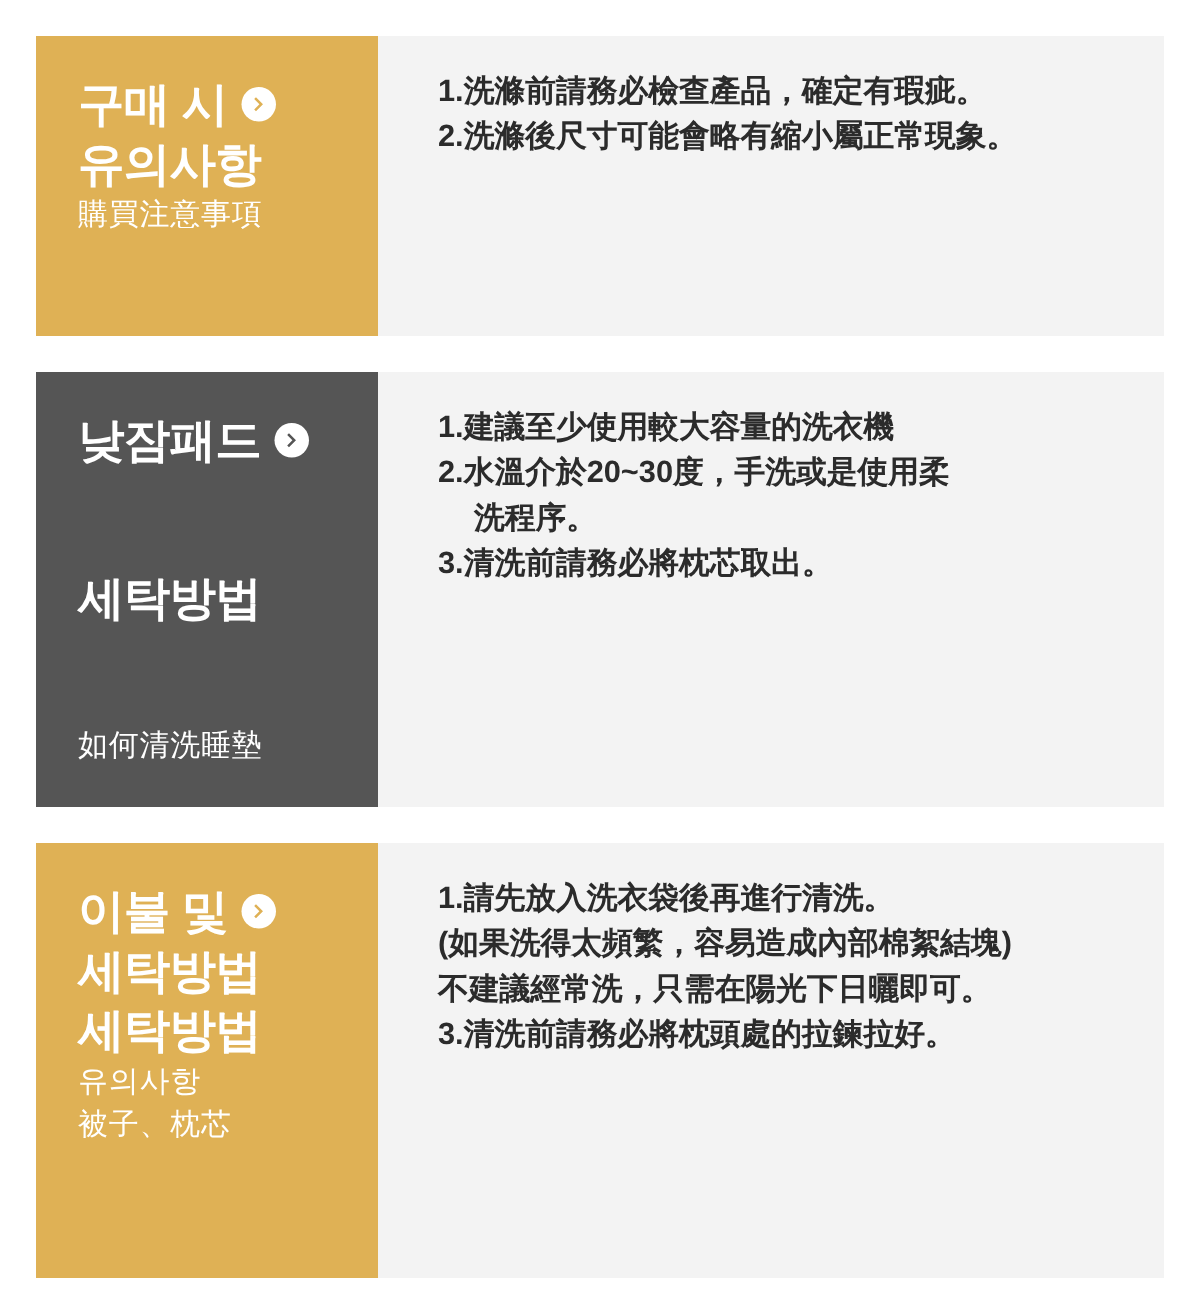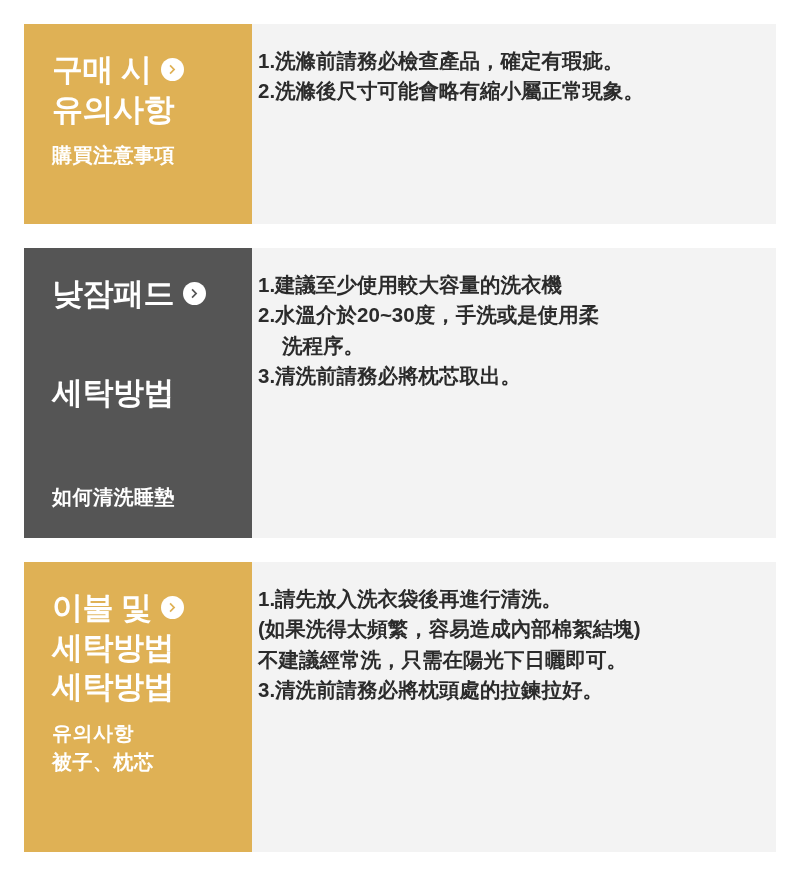--- a/index.html
+++ b/index.html
@@ -55,30 +55,29 @@
     border-radius: 50%;
     background: #ffffff;
     margin-left: 9px;
     flex: 0 0 23px;
   }
   .label-box.gold .arrow-icon svg { fill: #dfb155; }
   .label-box.gray .arrow-icon svg { fill: #555555; }
 
   .zh-line {
     font-size: 20px;
-    font-weight: bold;
+    font-weight: normal;
     line-height: 1.45;
-    margin-top: 12px;
     letter-spacing: 0.5px;
   }
   .zh-line .zh-sub { display: block; }
 
   .content-box {
     flex: 1 1 auto;
-    padding: 22px 18px 22px 6px;
+    padding: 22px 18px 22px 40px;
     background: #f3f3f3;
   }
   .content-line {
     font-size: 20.5px;
     font-weight: bold;
     color: #2b2b2b;
     line-height: 1.48;
     letter-spacing: 0px;
     white-space: nowrap;
   }

